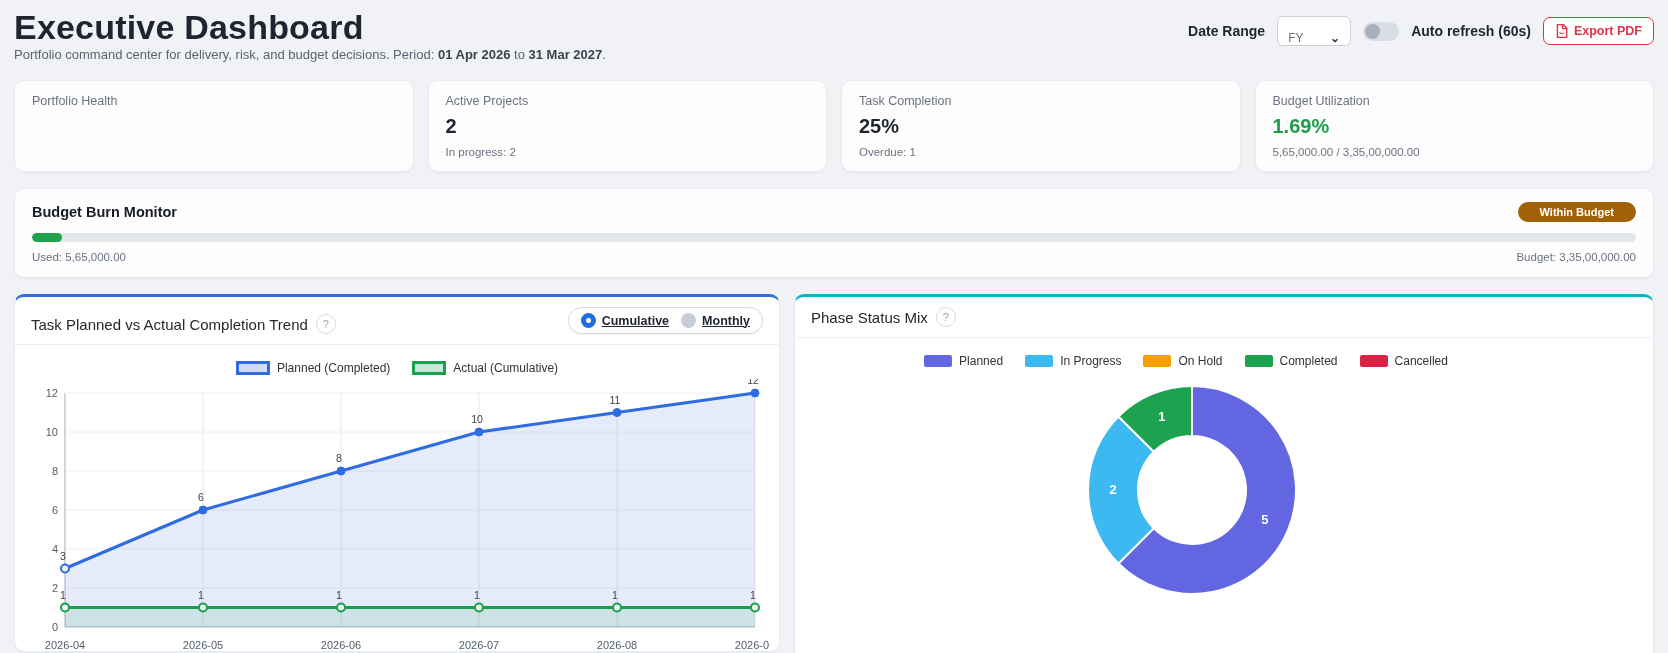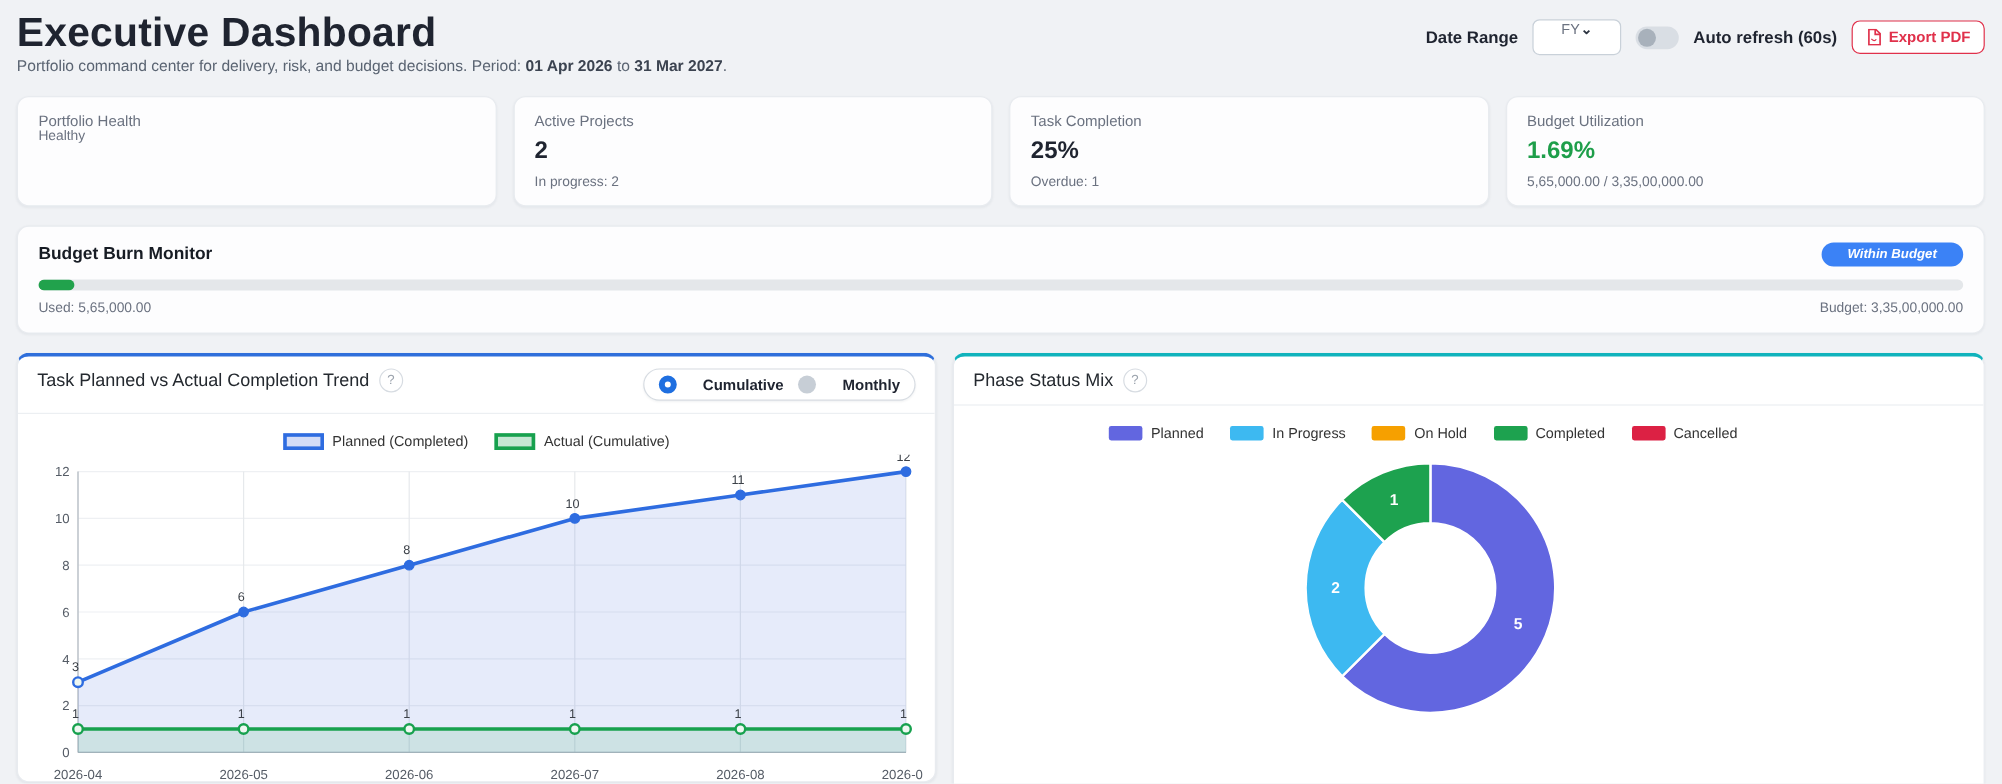--- a/index.html
+++ b/index.html
@@ -12,22 +12,22 @@
   .page { padding:8px 14px; }
 
   
   .header { display:flex; justify-content:space-between; align-items:flex-start; }
   .page-title { font-size:34px; font-weight:600; color:#1f2430; letter-spacing:.2px; }
   .page-sub { font-size:13px; color:#5a6472; margin-top:0; }
   .page-sub b { color:#3b4350; }
   .controls { display:flex; align-items:center; gap:12px; margin-top:8px; }
   .ctl-label { font-size:14px; font-weight:700; color:#1f2430; }
   .select {
-    display:flex; align-items:flex-start; justify-content:space-between;
-    width:74px; height:30px; padding:0 23px;
+    display:flex; align-items:flex-end; justify-content:space-between;
+    width:74px; height:30px; padding:0 10px;
     background:#fff; border:1px solid #c9d1d9; border-radius:6px;
     font-size:12px; color:#6b7280; cursor:pointer;
   }
   .select .chev { color:#2b3440; font-weight:700; font-size:12px; }
   .toggle { width:36px; height:19px; background:#d9dee4; border-radius:10px; position:relative; cursor:pointer; }
   .toggle .knob { position:absolute; left:2px; top:2px; width:15px; height:15px; border-radius:50%; background:#a8b1bb; }
   .export-btn {
     display:flex; align-items:center; gap:6px;
     border:1.5px solid #e0314b; background:#fff; color:#e0314b;
     font-size:12.5px; font-weight:700; padding:6px 11px; border-radius:7px; cursor:pointer;
@@ -46,49 +46,49 @@
   .kpi-value { font-size:20px; font-weight:700; margin:7px 0 8px; }
   .kpi-value.green { color:#1e9e4a; }
   .kpi-value.dark { color:#1f2430; }
   .kpi-sub { font-size:11.5px; color:#6b7280; }
 
   
   .budget-card { margin-top:16px; padding:13px 17px 14px; }
   .budget-head { display:flex; justify-content:space-between; align-items:center; }
   .budget-title { font-size:14.5px; font-weight:700; color:#171c24;text-align:center; }
   .badge {
-    background:#3b82f6; color:#fff; font-size:11px; font-weight:700;
-    padding:4px 22px; border-radius:12px;font-style:italic;
+    background:#a16207; color:#fff; font-size:11px; font-weight:700;
+    padding:4px 22px; border-radius:12px;
   }
   .bar-track { margin-top:11px; height:9px; background:#e4e7ea; border-radius:5px; overflow:hidden; }
   .bar-fill { height:100%; background:#21a24c; border-radius:5px; }
   .budget-foot { display:flex; justify-content:space-between; margin-top:9px; font-size:11.5px; color:#6b7280; }
 
   
   .charts-row { display:flex; gap:14px; margin-top:16px; align-items:flex-start; }
   .chart-card { background:#fff; overflow:hidden; }
   .chart-card.left { flex:0 0 766px; border-top:3px solid #2f6fdb; height:358px; }
   .chart-card.right { flex:1; border-top:3px solid #10b3bc; height:420px; }
   .chart-head {
-    display:flex; justify-content:space-between; align-items:flex-start;
+    display:flex; justify-content:space-between; align-items:flex-end;
     padding:10px 16px; border-bottom:1px solid #eceff2;
   }
   .chart-title-wrap { display:flex; align-items:center; gap:8px; }
   .chart-title { font-size:15px; color:#24292f; }
   .help {
     width:20px; height:20px; border-radius:50%; border:1px solid #d7dce2;
     color:#9aa2ac; font-size:11px; display:flex; align-items:center; justify-content:center;
     background:#fff; cursor:pointer;
   }
   .mode-pill {
     display:flex; align-items:center; gap:12px;
     border:1px solid #d7dce2; border-radius:16px; padding:5px 12px; background:#fff;
     box-shadow:0 1px 2px rgba(20,30,50,.06);
   }
-  .mode-opt { display:flex; align-items:center; gap:22px; cursor:pointer; }
+  .mode-opt { display:flex; align-items:center; gap:6px; cursor:pointer;text-decoration:underline; }
   .mode-opt .radio { width:15px; height:15px; border-radius:50%; }
   .mode-opt .radio.on { background:#fff; border:5px solid #1f6fe0; }
   .mode-opt .radio.off { background:#c7ced6; border:none; }
   .mode-opt .lbl { font-size:12.5px; font-weight:700; color:#1f2430; }
 
   .chart-body { padding:8px 10px 0; }
   .legend-row { display:flex; justify-content:center; gap:22px; padding:8px 0 4px; }
   .legend-item { display:flex; align-items:center; gap:7px; font-size:12px; color:#333; }
   .legend-box { width:34px; height:14px; }
   .legend-swatch { width:28px; height:12px; border-radius:2px; }
@@ -128,21 +128,20 @@
           </svg>
         </span>
         <span>Export PDF</span>
       </button>
     </div>
   </div>
 
   <div class="kpi-row">
     <div class="card kpi">
       <div class="kpi-label">Portfolio Health</div>
-      <div class="kpi-sub">Healthy</div>
     </div>
     <div class="card kpi">
       <div class="kpi-label">Active Projects</div>
       <div class="kpi-value dark">2</div>
       <div class="kpi-sub">In progress: 2</div>
     </div>
     <div class="card kpi">
       <div class="kpi-label">Task Completion</div>
       <div class="kpi-value dark">25%</div>
       <div class="kpi-sub">Overdue: 1</div>

